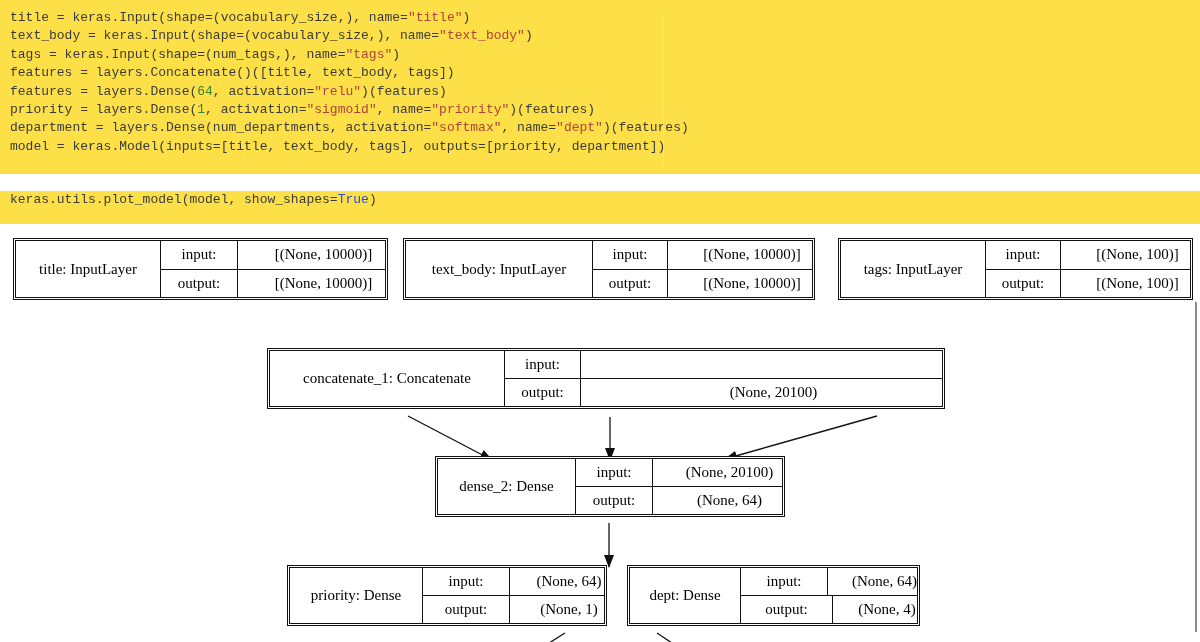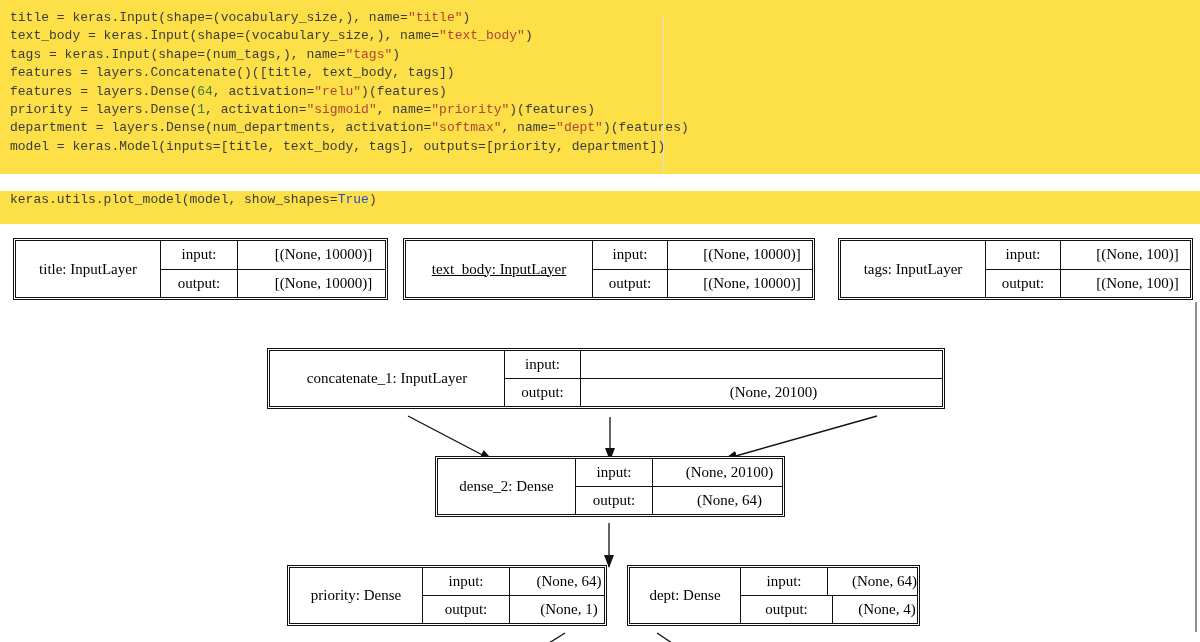--- a/index.html
+++ b/index.html
@@ -70,21 +70,21 @@
           </div>
           <div class="nrow">
             <div class="nkey" style="width: 77px;">output:</div>
             <div class="nval">[(None, 10000)]</div>
           </div>
         </div>
       </div>
     </div>
     <div class="gnode" style="left: 403px; top: 10px; width: 412px; height: 62px;">
       <div class="nt">
-        <div class="ncell-label" style="width: 187px; text-decoration: underline;">text_body: InputLayer</div>
+        <div class="ncell-label" style="width: 187px;">text_body: InputLayer</div>
         <div class="nrows">
           <div class="nrow">
             <div class="nkey" style="width: 75px;">input:</div>
             <div class="nval">[(None, 10000)]</div>
           </div>
           <div class="nrow">
             <div class="nkey" style="width: 75px;">output:</div>
             <div class="nval">[(None, 10000)]</div>
           </div>
         </div>
@@ -100,21 +100,21 @@
           </div>
           <div class="nrow">
             <div class="nkey" style="width: 75px;">output:</div>
             <div class="nval">[(None, 100)]</div>
           </div>
         </div>
       </div>
     </div>
     <div class="gnode" style="left: 267px; top: 120px; width: 678px; height: 61px;">
       <div class="nt">
-        <div class="ncell-label" style="width: 235px;">concatenate_1: InputLayer</div>
+        <div class="ncell-label" style="width: 235px;">concatenate_1: Concatenate</div>
         <div class="nrows">
           <div class="nrow">
             <div class="nkey" style="width: 76px;">input:</div>
           </div>
           <div class="nrow">
             <div class="nkey" style="width: 76px;">output:</div>
             <div class="nval">(None, 20100)</div>
           </div>
         </div>
       </div>

